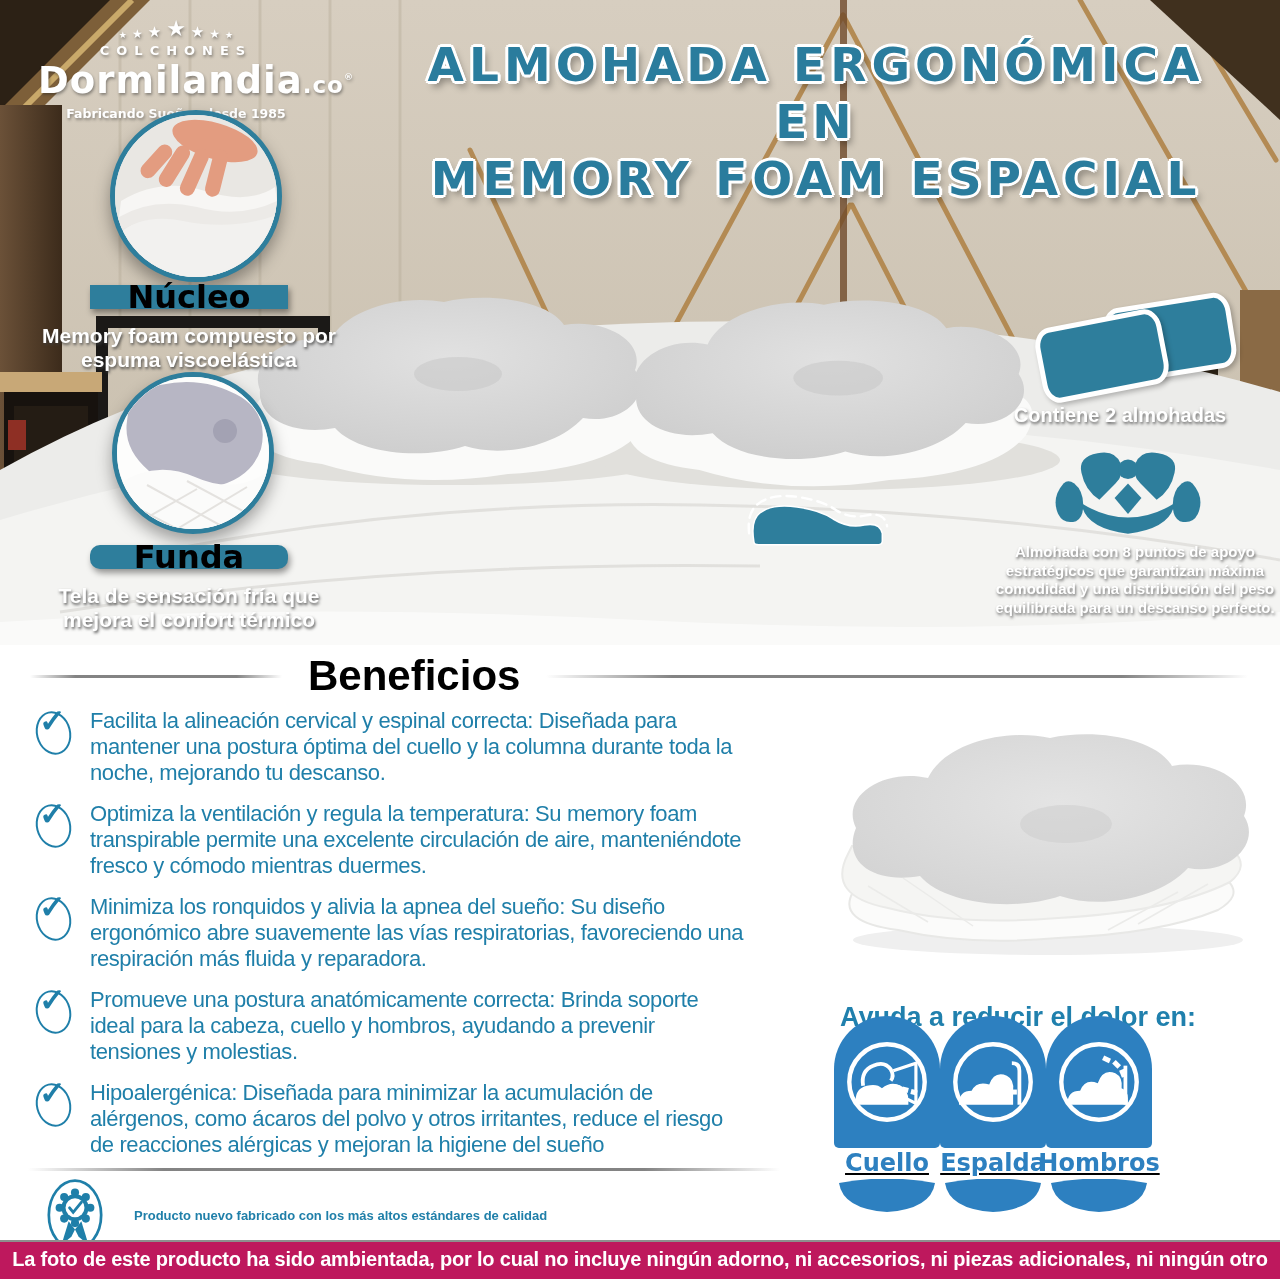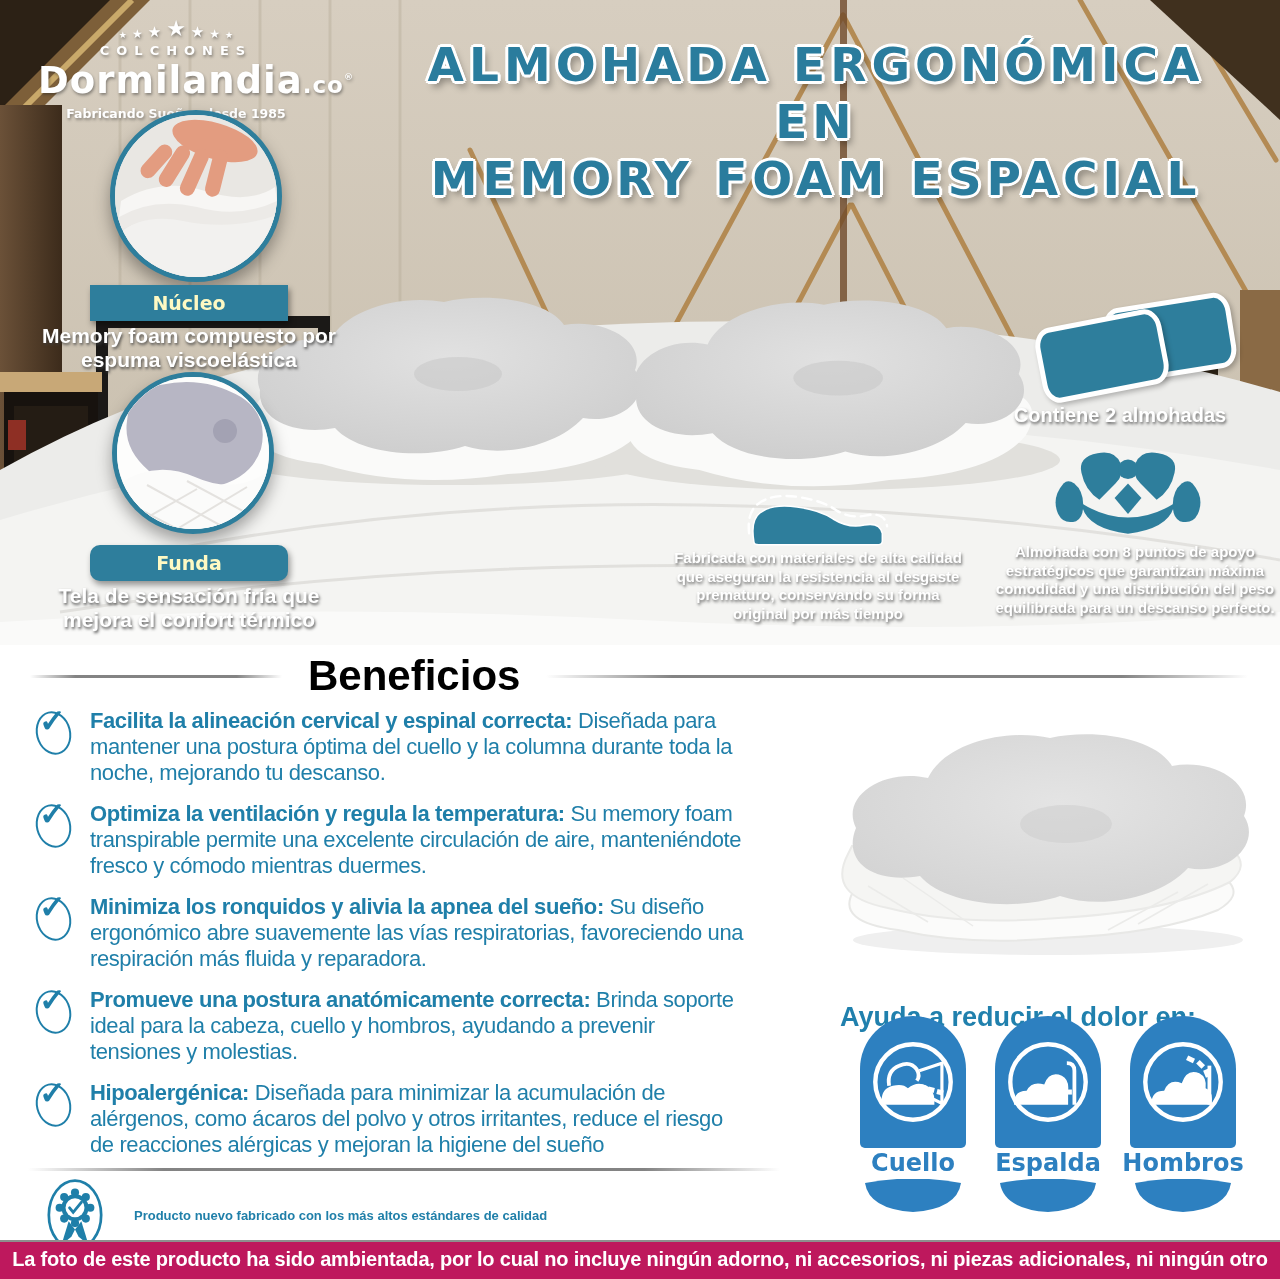--- a/index.html
+++ b/index.html
@@ -21,22 +21,22 @@
   .title{position:absolute;top:36px;left:420px;width:792px;margin:0;text-align:center;
          font-family:"DejaVu Sans",sans-serif;font-size:47px;line-height:57px;font-weight:800;
          letter-spacing:5px;color:#2a7c9d;
          text-shadow:-3px 0 0 #fff,3px 0 0 #fff,0 -3px 0 #fff,0 3px 0 #fff,
                      -2px -2px 0 #fff,2px -2px 0 #fff,-2px 2px 0 #fff,2px 2px 0 #fff,
                      4px 6px 7px rgba(0,0,0,.35);}
   .inset{position:absolute;border:5px solid #2e7e9c;border-radius:50%;overflow:hidden;
          box-shadow:0 8px 16px rgba(0,0,0,.35);background:#eee;}
   .inset1{top:110px;left:110px;width:162px;height:162px;}
   .inset2{top:372px;left:112px;width:152px;height:152px;}
-  .label-box{position:absolute;width:198px;height:36px;background:#2e7e9c;color:#fef9c3;
-             display:flex;align-items:center;justify-content:center;font-weight:bold;font-size:19px;
+  .label-box{position:absolute;width:198px;height:24px;background:#2e7e9c;color:#000000;
+             display:flex;align-items:center;justify-content:center;font-weight:bold;font-size:32px;
              box-shadow:2px 4px 6px rgba(0,0,0,.4);font-family:"DejaVu Sans",sans-serif;}
   .nucleo-box{top:285px;left:90px;}
   .funda-box{top:545px;left:90px;border-radius:10px;}
   .photo-sub{position:absolute;color:#fff;font-weight:bold;text-align:center;
              font-size:21px;line-height:24px;text-shadow:1px 2px 3px rgba(60,60,60,.85);}
   .nucleo-desc{top:324px;left:30px;width:318px;}
   .funda-desc{top:584px;left:30px;width:318px;}
   .caption-sm{position:absolute;color:#fff;font-weight:bold;text-align:center;
               font-size:15px;line-height:18.5px;text-shadow:1px 2px 3px rgba(70,70,70,.8);}
   .contiene{top:404px;left:1000px;width:240px;font-size:20px;line-height:22px;}
@@ -50,33 +50,33 @@
   .support-svg{position:absolute;top:446px;left:1040px;}
   
   .bene-row{position:absolute;top:652px;left:30px;width:1218px;display:flex;align-items:center;}
   .divider{height:3px;background:linear-gradient(90deg,rgba(140,140,140,0),rgba(125,125,125,.95) 18% 82%,rgba(140,140,140,0));}
   .line-l{width:252px;}
   .line-r{flex:1;}
   .bene-head{margin:0 26px;font-size:42px;font-weight:bold;color:#000000;letter-spacing:0;}
   .bene-list{position:absolute;top:708px;left:36px;width:712px;}
   .bene-item{position:relative;padding-left:54px;margin-bottom:15px;color:#1f7fa9;
              font-size:22px;line-height:26px;letter-spacing:-0.4px;}
-  .bene-item b{font-weight:bold;}
+  .bene-item b{font-weight:normal;}
   .check-oval{position:absolute;left:0;top:3px;width:31px;height:40px;border:2.5px solid #1f7fa9;
               border-radius:50%;transform:rotate(-14deg);}
   .check-glyph{position:absolute;left:4px;top:-8px;font-size:32px;font-weight:bold;color:#1f7fa9;
                transform:rotate(14deg);line-height:1;}
   .divider2{position:absolute;top:1168px;left:28px;width:752px;}
   .award{position:absolute;top:1178px;left:46px;display:flex;align-items:center;gap:30px;}
   .award-text{font-size:13px;font-weight:bold;color:#1f7fa9;}
   
   .product-svg{position:absolute;top:686px;left:808px;}
   .pain-head{position:absolute;top:980px;left:840px;width:400px;font-size:27px;font-weight:bold;
              color:#2080ad;}
-  .badges{position:absolute;top:1016px;left:860px;display:flex;gap:29px;}
+  .badges{position:absolute;top:1016px;left:834px;display:flex;text-decoration:underline;}
   .badge{width:106px;display:flex;flex-direction:column;align-items:center;}
   .arch{width:106px;height:132px;background:#2d80c0;border-radius:54px 54px 5px 5px;
         display:flex;align-items:center;justify-content:center;}
   .badge-label{font-size:24px;font-weight:bold;color:#2d80c0;line-height:28px;margin:1px 0 2px;
                font-family:"DejaVu Sans",sans-serif;}
   
   .footer{position:absolute;left:0;bottom:0;width:1280px;height:37px;background:#be185d;
           border-top:2px solid #8e8e8e;color:#fff;font-size:20px;line-height:35px;
           text-align:center;font-weight:bold;letter-spacing:-0.2px;}
 </style>
@@ -208,21 +208,20 @@
     <div class="photo-sub funda-desc">Tela de sensación fría que mejora el confort térmico</div>
 
     <div class="p2 back"></div>
     <div class="p2 front"></div>
     <div class="caption-sm contiene">Contiene 2 almohadas</div>
 
     <svg class="contour-svg" width="235" height="66" viewBox="0 0 240 110">
       <path d="M6,84 Q2,48 22,34 Q46,16 92,24 Q130,30 152,46 Q176,60 202,54 Q232,48 236,72" fill="none" stroke="#fff" stroke-width="4" stroke-dasharray="16 10" stroke-linecap="round"></path>
       <path d="M14,98 Q8,62 24,50 Q44,34 86,40 Q124,45 146,60 Q172,76 198,70 Q224,65 228,84 L228,97 Q228,103 219,103 L22,103 Q14,103 14,98 Z" fill="#2e7e9c" stroke="#fff" stroke-width="2.5"></path>
     </svg>
-    <div class="caption-sm durability-cap">Fabricada con materiales de alta calidad que aseguran la resistencia al desgaste prematuro, conservando su forma original por más tiempo</div>
 
     <svg class="support-svg" width="176" height="94" viewBox="0 0 180 105">
       <g fill="#2e7e9c">
         <path d="M18,42 Q4,58 12,76 Q18,88 32,84 Q40,80 40,66 Q40,50 30,42 Q23,37 18,42 Z"></path>
         <path d="M162,42 Q176,58 168,76 Q162,88 148,84 Q140,80 140,66 Q140,50 150,42 Q157,37 162,42 Z"></path>
         <path d="M38,30 Q34,12 56,8 Q76,4 82,20 Q86,32 76,42 L58,60 Q42,50 38,30 Z"></path>
         <path d="M142,30 Q146,12 124,8 Q104,4 98,20 Q94,32 104,42 L122,60 Q138,50 142,30 Z"></path>
         <circle cx="90" cy="26" r="11"></circle>
         <path d="M90,42 L105,58 L90,76 L75,58 Z"></path>
         <path d="M38,64 Q90,96 142,64 Q138,92 90,98 Q42,92 38,64 Z"></path>

